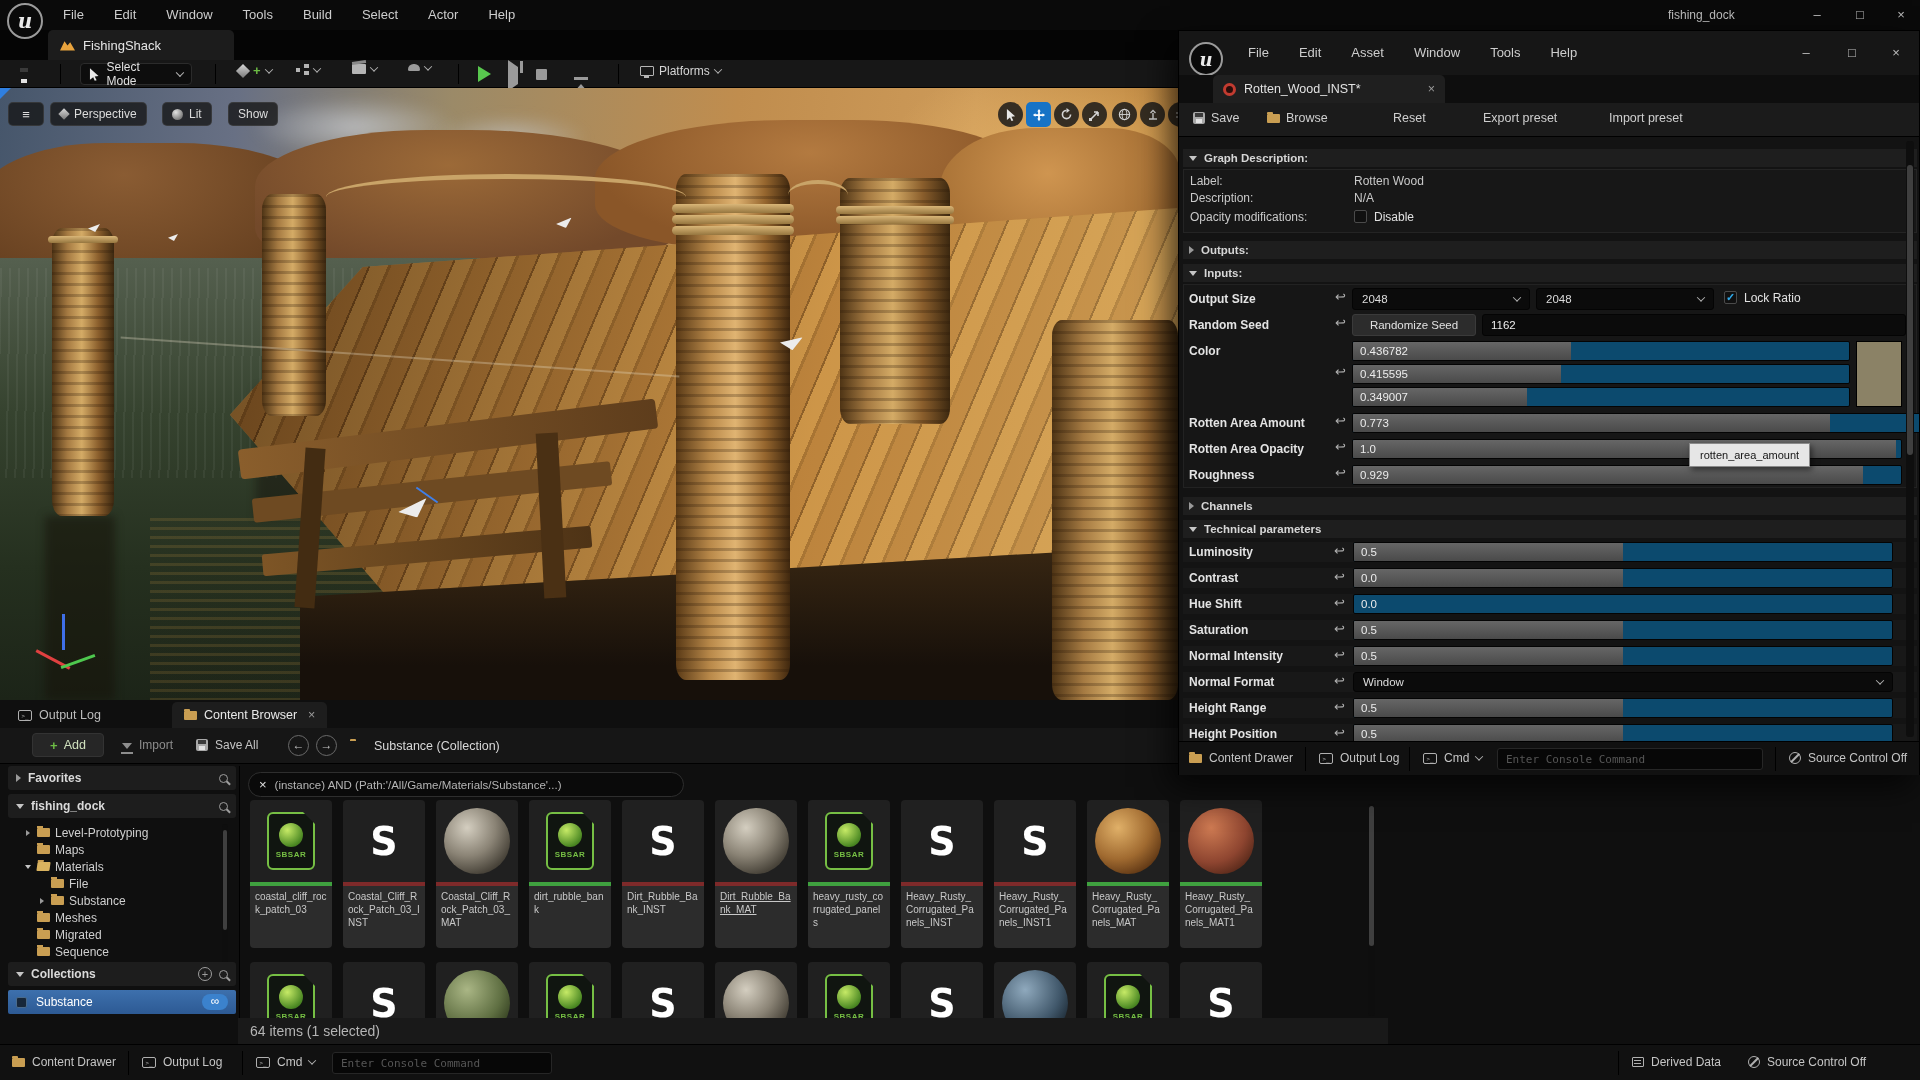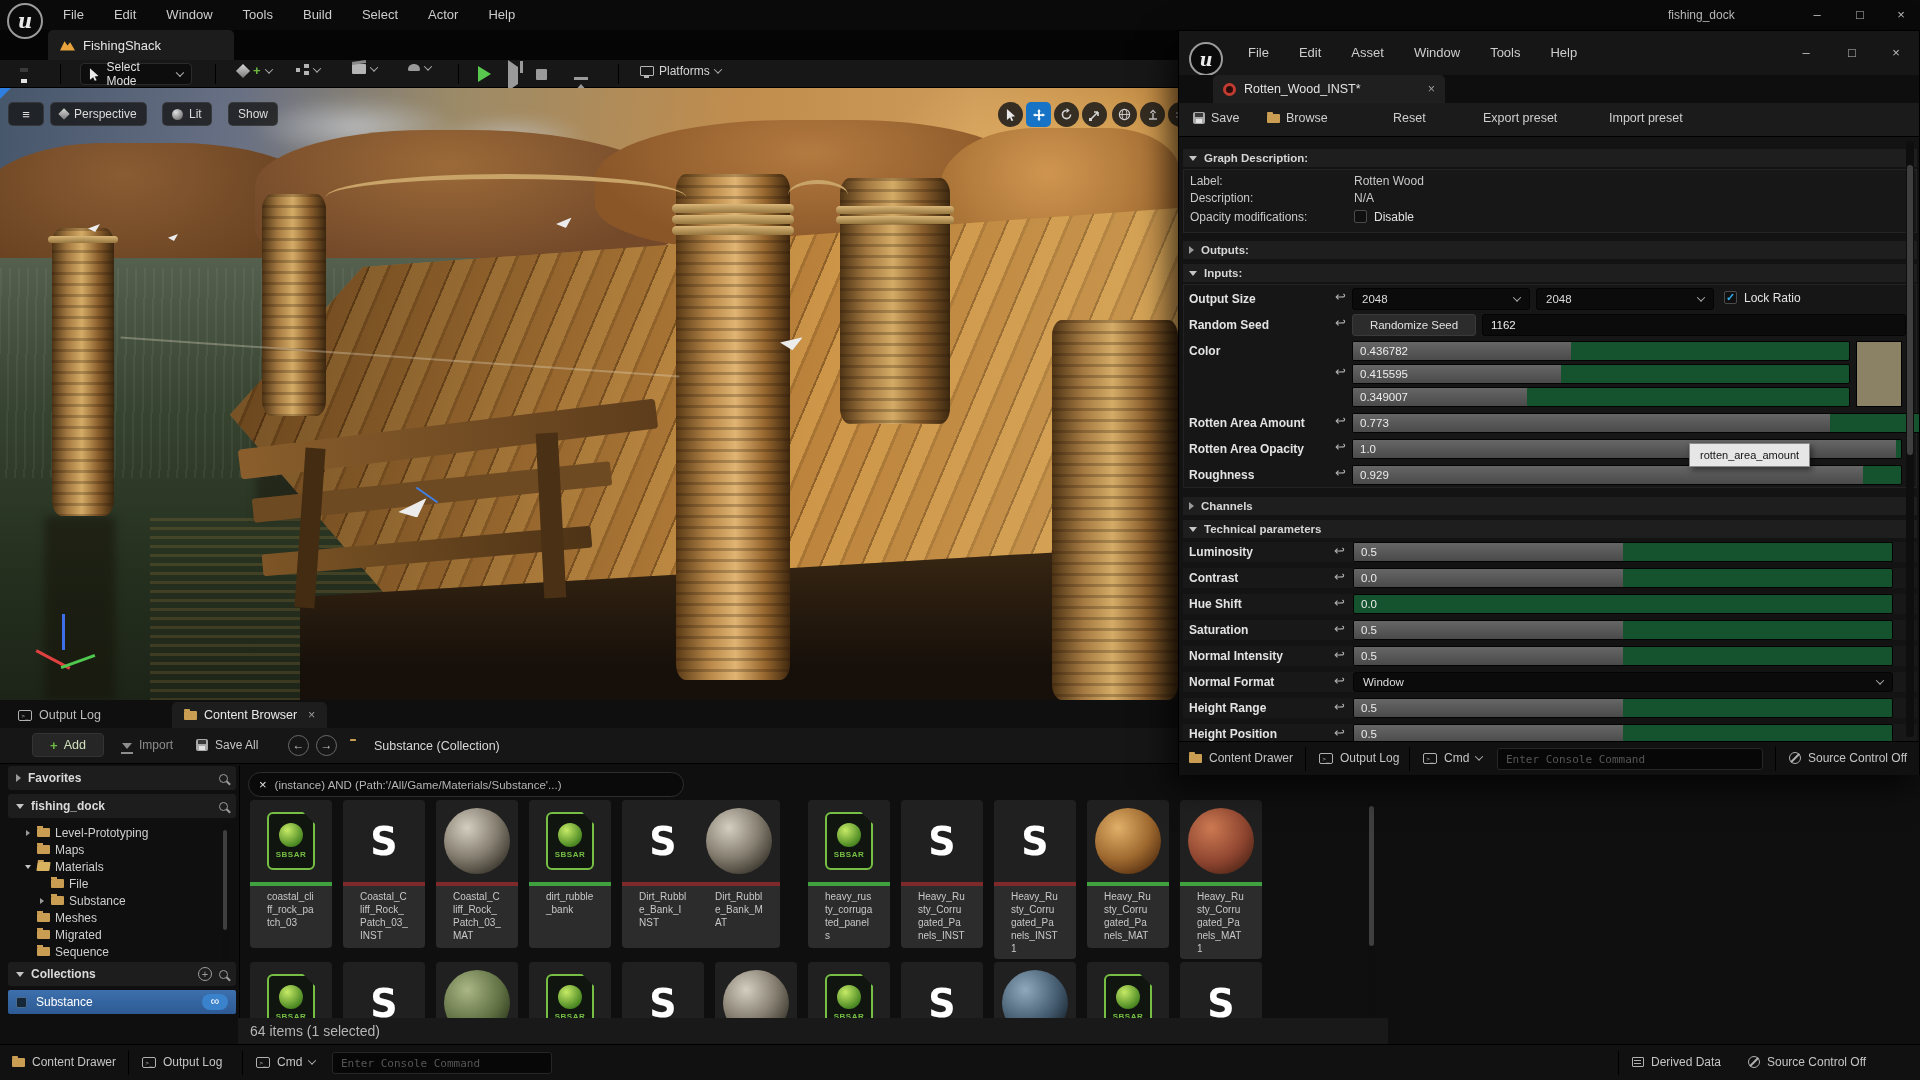--- a/index.html
+++ b/index.html
@@ -87,21 +87,21 @@
 .tfold::before{content:"";position:absolute;top:-2px;left:0;width:6px;height:2px;background:#c99e52}
 .tfold.open{transform:skewX(-8deg);background:#d9b25f}
 .colrow{position:absolute;left:0;top:224px;width:228px;height:24px;background:linear-gradient(180deg,#3d70ad,#2d5a94);border-radius:2px;display:flex;align-items:center;gap:9px;padding:0 8px;font-size:12px;color:#fff}
 .infpill{margin-left:auto;background:#3b82cd;border-radius:9px;width:26px;height:16px;color:#fff;font-size:12px;text-align:center;line-height:15px}
 #searchbar{position:absolute;left:248px;top:72px;width:436px;height:25px;background:#0a0a0a;border:1px solid #2e2e2e;border-radius:13px;display:flex;align-items:center;gap:8px;padding:0 10px;font-size:11.5px;color:#b5b5b5}
 #grid{position:absolute;left:238px;top:100px;width:1140px;height:218px;overflow:hidden}
 .tile{position:absolute;width:82px}
 .thumb{width:82px;height:82px;background:#202020;border-radius:4px 4px 0 0;display:flex;align-items:center;justify-content:center;overflow:hidden}
 .strip{height:4px;width:82px}
 .sg{background:#3fa13f}.sr{background:#7e2a2a}
-.tlabel{width:82px;min-height:62px;background:#2c2c2c;border-radius:0 0 4px 4px;padding:4px 17px;font-size:10px;line-height:1.3;color:#c8c8c8;word-break:break-all}
+.tlabel{width:82px;min-height:62px;background:#2c2c2c;border-radius:0 0 4px 4px;padding:4px 5px;font-size:10px;line-height:1.3;color:#c8c8c8;word-break:break-all}
 .sbsar{position:relative;width:48px;height:58px;border:2.5px solid #76bf44;border-radius:6px;background:#101510;display:flex;flex-direction:column;align-items:center;justify-content:center;gap:3px}
 .sbsar::after{content:"";position:absolute;right:-2px;top:-2px;width:12px;height:12px;background:#202020;clip-path:polygon(0 0,100% 0,100% 100%)}
 .sball{width:24px;height:24px;border-radius:50%;background:radial-gradient(circle at 35% 30%,#c6ea66,#4d8a24 70%,#2c5512)}
 .sbtxt{font-size:8px;font-weight:bold;color:#76bf44;letter-spacing:.5px}
 .slogo{font-size:38px;font-weight:bold;color:#fff;font-family:"DejaVu Sans",sans-serif;transform:scaleY(1.05)}
 .ball{width:66px;height:66px;border-radius:50%}
 .sphere-rock,.sphere-rock2{background:radial-gradient(circle at 35% 30%,#d4cec0,#8a8375 45%,#4a453b 75%,#23201a)}
 .sphere-rust{background:radial-gradient(circle at 35% 30%,#e0b068,#a06a30 50%,#5e3614 80%),repeating-linear-gradient(90deg,rgba(60,30,5,.4) 0 4px,transparent 4px 8px)}
 .sphere-redrust{background:radial-gradient(circle at 35% 30%,#cd7a52,#8e4530 55%,#4e2416 85%)}
 .sphere-moss{background:radial-gradient(circle at 35% 30%,#aab685,#5f6f42 55%,#2d381c 85%)}
@@ -112,21 +112,21 @@
 .sbitem{position:absolute;display:flex;align-items:center;gap:7px;font-size:12px;color:#c5c5c5}
 .console{background:#070707;border:1px solid #262626;border-radius:3px;color:#7a7a7a;font-family:"DejaVu Sans Mono",monospace;font-size:11px;padding:0 8px}
 input.console{height:22px;outline:none}
 input.console::placeholder{color:#565656}
 
 #swin{position:absolute;left:1178px;top:30px;width:742px;height:745px;background:#141414;border:1px solid #000;box-shadow:-8px 12px 30px rgba(0,0,0,.7)}
 #swin .hdr{position:absolute;left:4px;width:734px;height:18px;background:#1e1e1e;display:flex;align-items:center;gap:7px;padding:0 6px;font-size:11.5px;font-weight:bold;color:#d6d6d6}
 .tbtn{position:absolute;display:flex;align-items:center;gap:6px;font-size:12.5px;color:#cfcfcf;top:8px}
 .plab{position:absolute;font-size:12px;font-weight:bold;color:#e3e3e3}
 .rev{position:absolute;color:#b2b2b2;font-size:13px}
-.slider{position:absolute;height:20px;background:#14532d;border:1px solid #040404;border-radius:2px;overflow:hidden}
+.slider{position:absolute;height:20px;background:#0c4a6e;border:1px solid #040404;border-radius:2px;overflow:hidden}
 .sfill{position:absolute;left:0;top:0;bottom:0;background:linear-gradient(180deg,#666,#4a4a4a)}
 .sval{position:absolute;left:7px;top:0;line-height:18px;font-size:11.5px;color:#ececec}
 .dd{position:absolute;height:22px;background:#0b0b0b;border:1px solid #040404;border-radius:3px;display:flex;align-items:center;justify-content:space-between;padding:0 9px;font-size:11.5px;color:#dcdcdc}
 .cb{position:absolute;width:13px;height:13px;background:#101010;border:1px solid #4a4a4a;border-radius:2px;color:#2fa8e8;font-size:11px;font-weight:bold;line-height:11px;text-align:center}
 #tech .prow{position:relative;height:20px;margin-bottom:6px;background:#181818}
 #tech .plab{left:6px;top:3px}
 #tech .rev{left:151px;top:2px}
 #tech .slider,#tech .dd{left:170px;top:0;width:540px}
 #tech .dd{height:20px}
 .tooltip{position:absolute;background:#e6e6e6;border:1px solid #8a8a8a;box-shadow:2px 3px 6px rgba(0,0,0,.5);color:#151515;font-size:11px;padding:5px 10px;white-space:nowrap}
@@ -457,21 +457,21 @@
             <div class="strip sg"></div>
             <div class="tlabel">dirt_rubble_bank</div>
           </div>
           <div class="tile" style="left: 384px; top: 0px;">
             <div class="thumb">
               <div class="slogo">S</div>
             </div>
             <div class="strip sr"></div>
             <div class="tlabel">Dirt_Rubble_Bank_INST</div>
           </div>
-          <div class="tile" style="left: 460px; top: 0px;">
+          <div class="tile" style="left: 477px; top: 0px; text-decoration: underline;">
             <div class="thumb">
               <div class="ball sphere-rock2"></div>
             </div>
             <div class="strip sr"></div>
             <div class="tlabel">Dirt_Rubble_Bank_MAT</div>
           </div>
           <div class="tile" style="left: 570px; top: 0px;">
             <div class="thumb">
               <div class="sbsar">
                 <div class="sball"></div>

